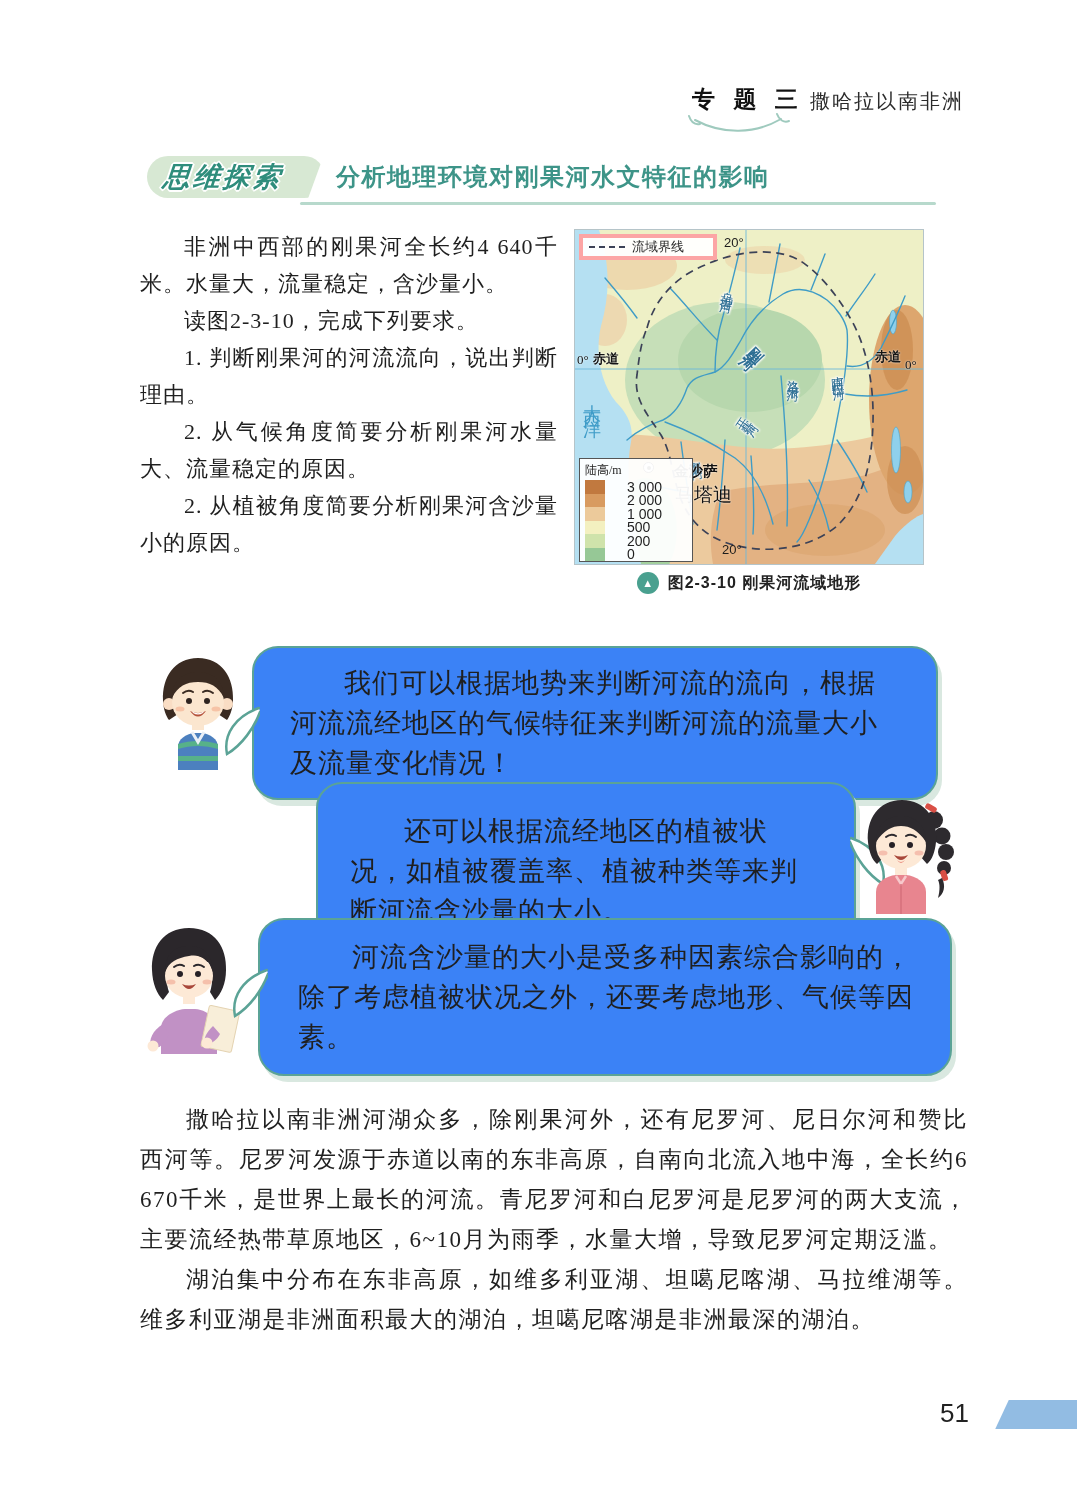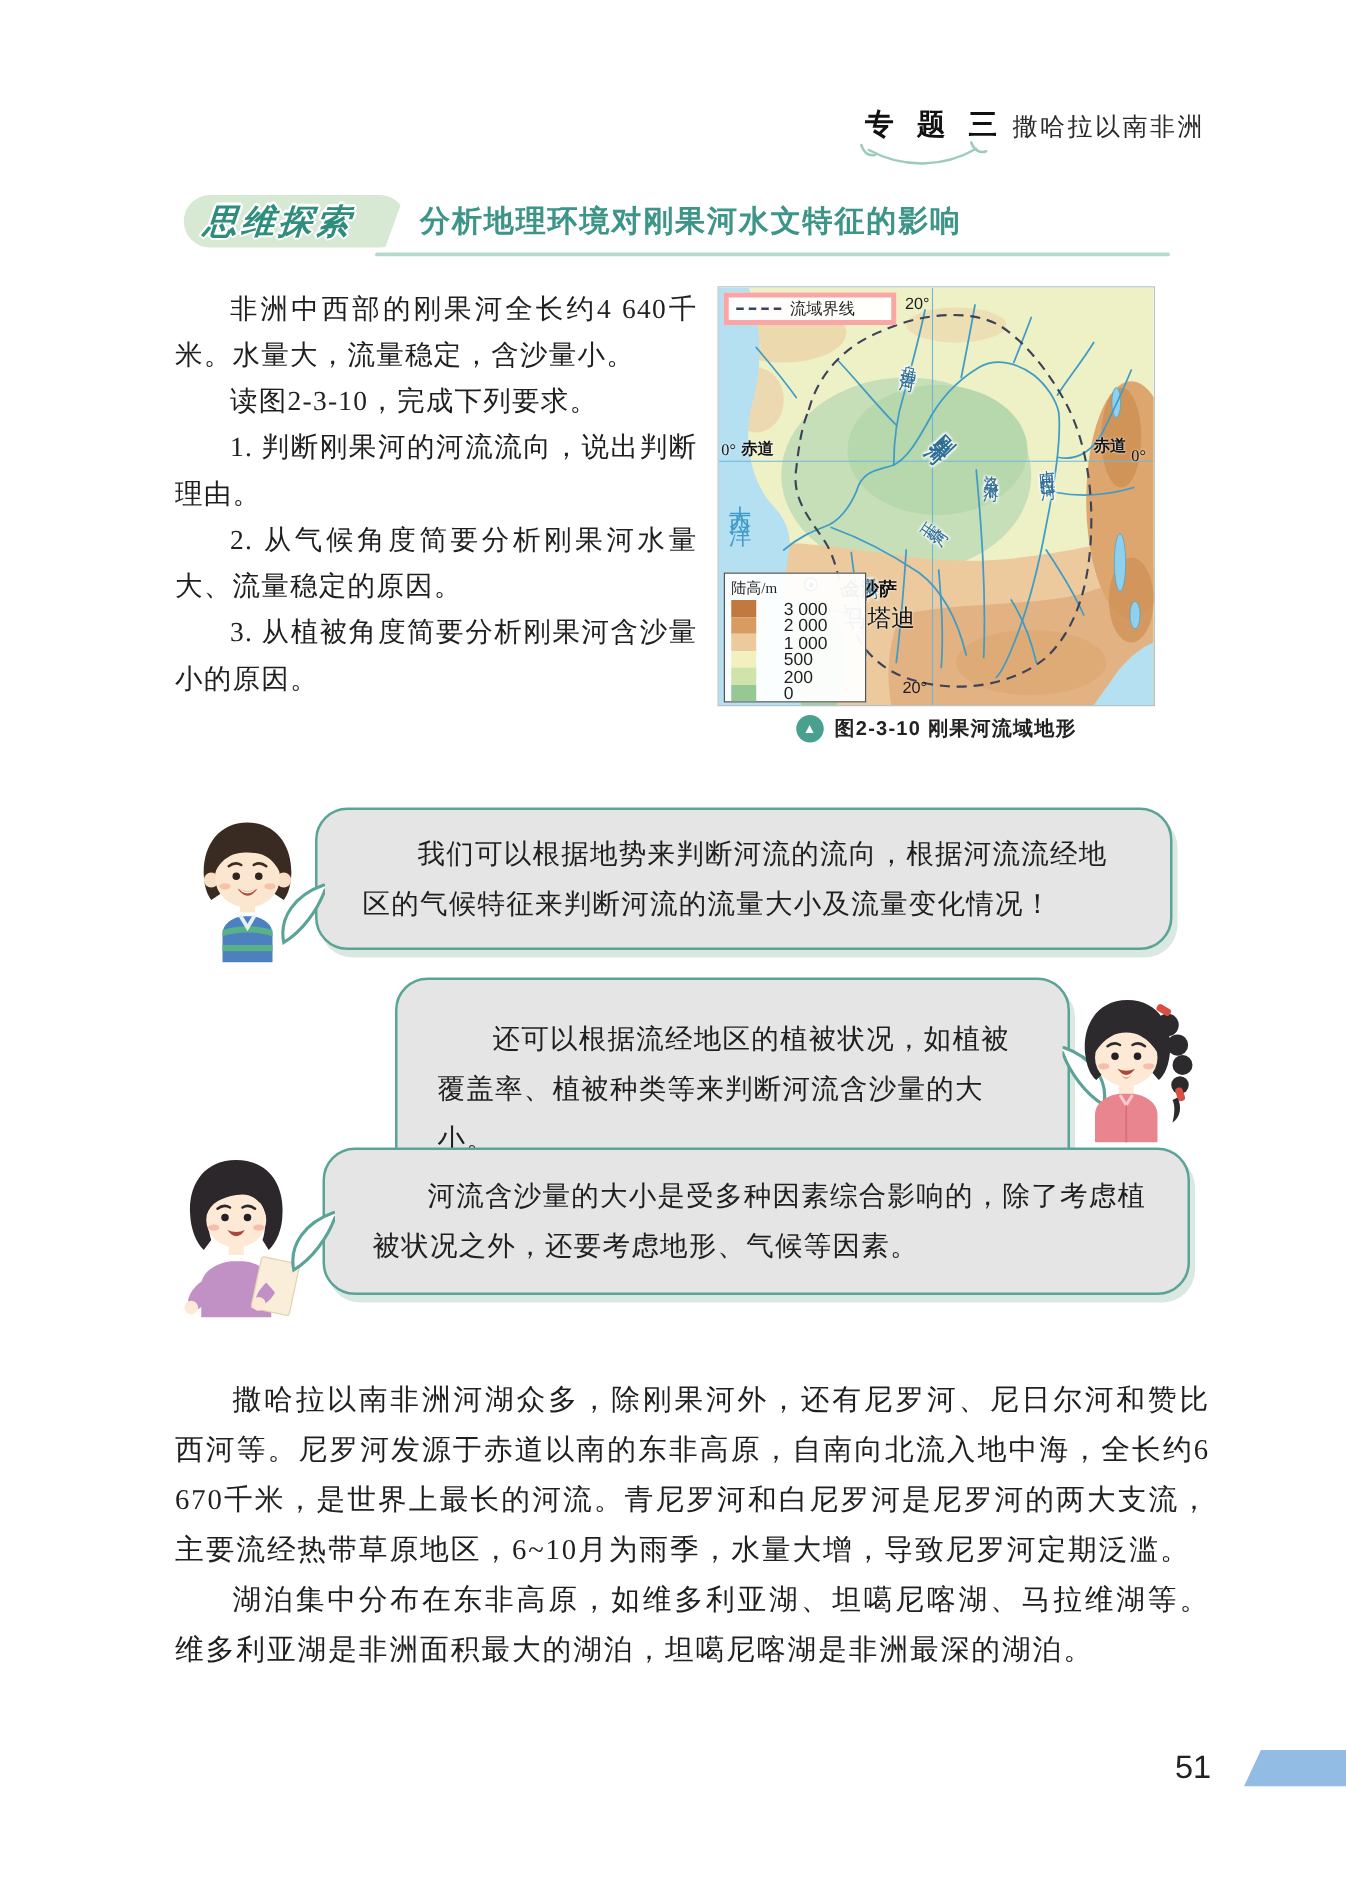--- a/index.html
+++ b/index.html
@@ -58,22 +58,22 @@
   .city.small .nm{font-size:19px;font-weight:normal;}
   .eq{position:absolute;font-size:13px;font-weight:bold;color:#141414;text-shadow:0 0 2px #fff;}
 
   .fig-caption{left:574px;top:572px;width:350px;text-align:center;}
   .fig-caption .wrap{display:inline-flex;align-items:center;gap:9px;}
   .cap-icon{display:inline-flex;align-items:center;justify-content:center;width:22px;height:22px;
     border-radius:50%;background:#49a08f;color:#fff;font-size:11px;font-family:"Liberation Sans",sans-serif;}
   .cap-text{font-family:"Liberation Sans",sans-serif;font-size:16px;font-weight:bold;color:#222;letter-spacing:1px;}
 
   
-  .bubble{position:absolute;background:#e5e5e5;border:2.5px solid #5ba396;border-radius:26px;
-    box-shadow:4px 6px 0 #d9e8e0;box-sizing:border-box;font-size:22px;line-height:40px;letter-spacing:1px;}
+  .bubble{position:absolute;background:#3b82f6;border:2.5px solid #5ba396;border-radius:26px;
+    box-shadow:4px 6px 0 #d9e8e0;box-sizing:border-box;font-size:27px;line-height:40px;letter-spacing:1px;}
   .bubble p{margin:0;text-indent:2em;}
   .bubble .tail{position:absolute;}
   .b1{left:252px;top:646px;width:686px;padding:15px 36px;}
   .b2{left:316px;top:782px;width:540px;padding:27px 32px;}
   .b3{left:258px;top:918px;width:694px;padding:17px 24px 17px 38px;}
   .b1 .tail{left:-38px;top:52px;}
   .b2 .tail{right:-40px;top:46px;transform:scaleX(-1);}
   .b3 .tail{left:-36px;top:42px;}
   .avatar{position:absolute;}
 
@@ -101,21 +101,21 @@
   <span>思维探索</span>
 </div>
 <div class="abs section-title">分析地理环境对刚果河水文特征的影响</div>
 <div class="abs section-underline"></div>
 
 <div class="abs intro">
   <p>非洲中西部的刚果河全长约4 640千米。水量大，流量稳定，含沙量小。</p>
   <p>读图2-3-10，完成下列要求。</p>
   <p>1. 判断刚果河的河流流向，说出判断理由。</p>
   <p>2. 从气候角度简要分析刚果河水量大、流量稳定的原因。</p>
-  <p>3. 从植被角度简要分析刚果河含沙量小的原因。</p>
+  <p>2. 从植被角度简要分析刚果河含沙量小的原因。</p>
 </div>
 
 <div class="abs map">
   <svg width="348" height="334" viewBox="0 0 348 334">
 
     <rect width="348" height="334" fill="#eef0c6"></rect>
 
     <ellipse cx="52" cy="36" rx="50" ry="24" fill="#ecd3a8" opacity="0.8"></ellipse>
     <ellipse cx="95" cy="120" rx="34" ry="20" fill="#eccab0" opacity="0.7"></ellipse>
     <ellipse cx="30" cy="90" rx="22" ry="26" fill="#edc9a4" opacity="0.6"></ellipse>

